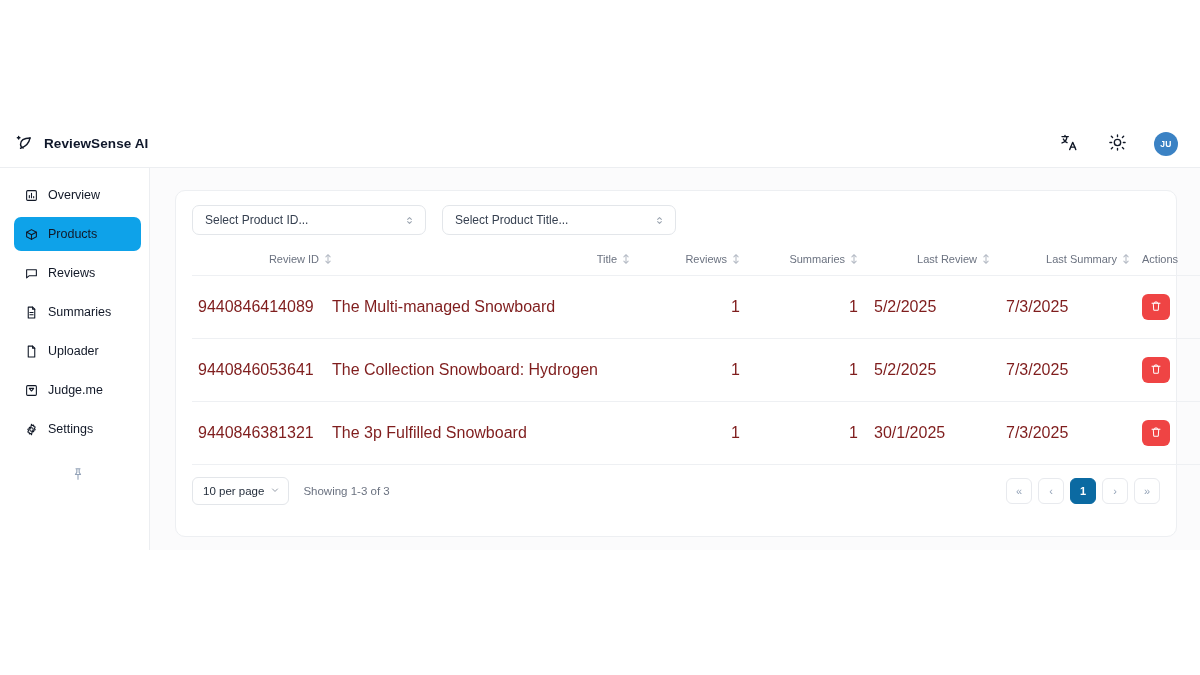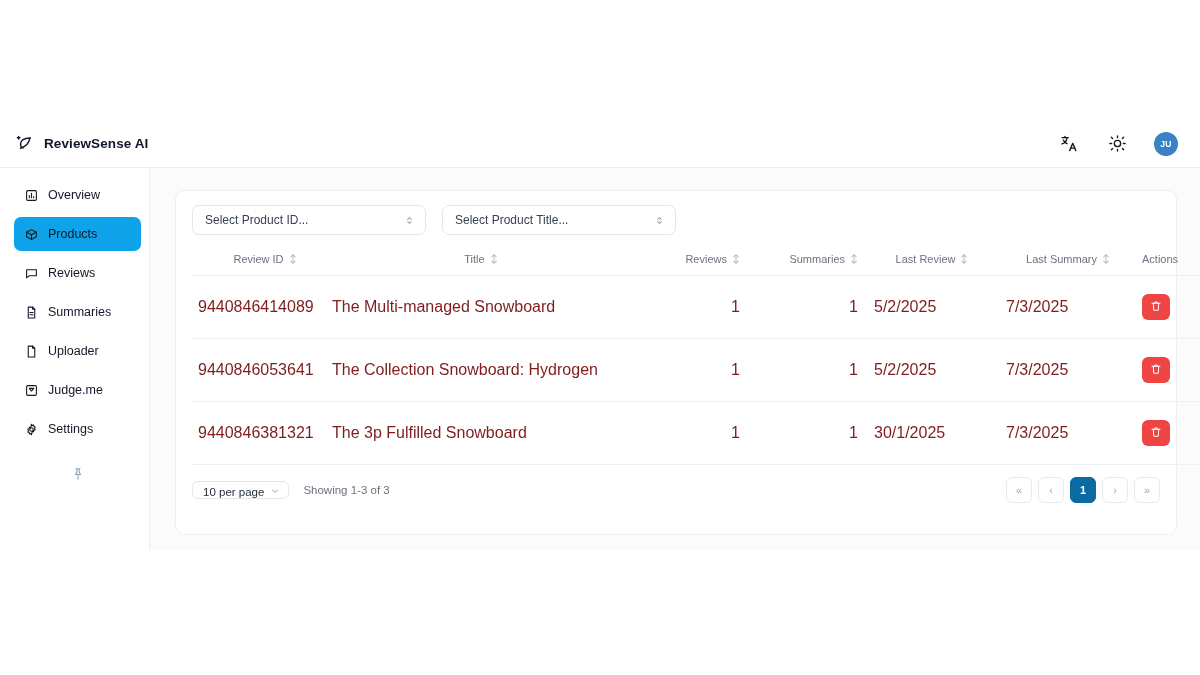--- a/index.html
+++ b/index.html
@@ -46,21 +46,21 @@
   }
   .brand-name {
     font-size: 13.5px;
     font-weight: bold;
     color: #0f172a;
     letter-spacing: .1px;
   }
   .topbar-spacer { flex: 1 1 auto; }
   .topbar-actions {
     display: flex;
-    align-items: center;
+    align-items: flex-start;
     gap: 26px;
   }
   .icon-btn {
     width: 22px; height: 22px;
     display: flex; align-items: center; justify-content: center;
     color: #111827;
     cursor: pointer;
     background: none; border: none;
   }
   .avatar {
@@ -176,21 +176,21 @@
   
   table {
     width: 100%;
     border-collapse: collapse;
     table-layout: fixed;
   }
   thead th {
     font-size: 11px;
     font-weight: normal;
     color: #6b7280;
-    text-align: center;
+    text-align: right;
     padding: 10px 0 10px 0;
     border-bottom: 1px solid #eef0f3;
     white-space: nowrap;
     cursor: pointer;
   }
   thead th.num { text-align: right; }
   thead th.actions-col { text-align: left; cursor: default; }
   .th-inner { display: inline-flex; align-items: center; gap: 5px; }
   .sort-ic { display: inline-flex; color: #b6bcc6; }
 
@@ -225,26 +225,26 @@
     cursor: pointer;
   }
 
   
   .tfoot {
     display: flex;
     align-items: center;
     padding: 12px 0 14px 0;
   }
   .per-page {
-    height: 18px;
+    height: 28px;
     border: 1px solid #e3e6ea;
     border-radius: 6px;
     background: #ffffff;
     display: flex;
-    align-items: flex-end;
+    align-items: center;
     gap: 6px;
     padding: 0 8px 0 10px;
     font-size: 11.5px;
     color: #1f2937;
     cursor: pointer;
     white-space: nowrap;
   }
   .showing {
     font-size: 11.5px;
     color: #6b7280;

